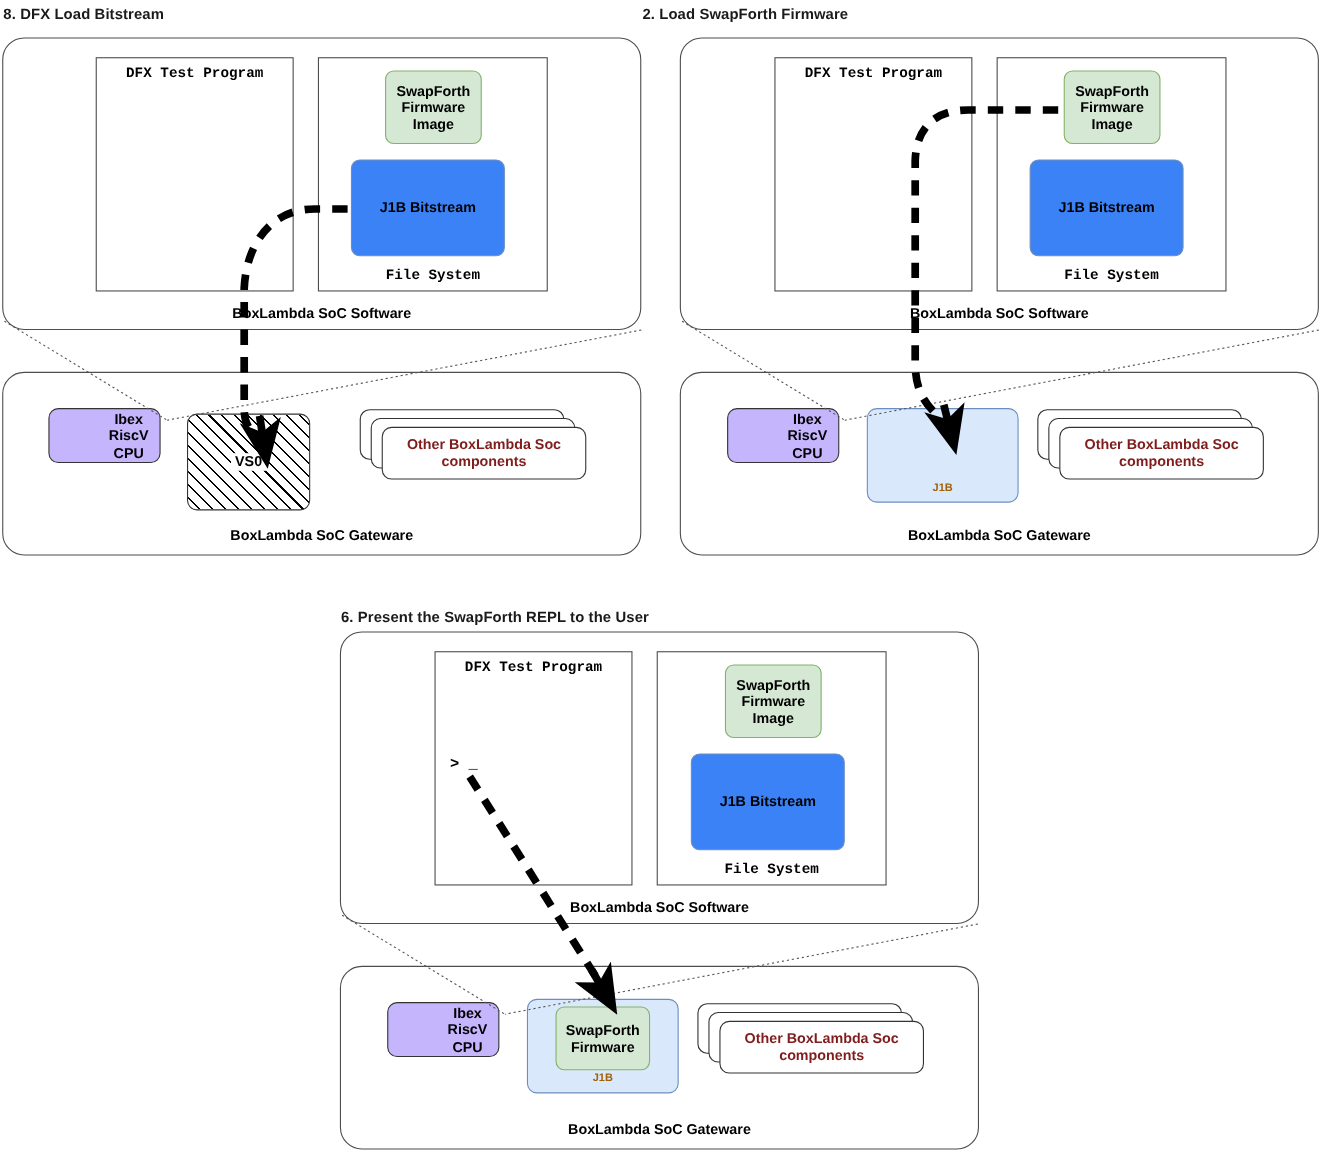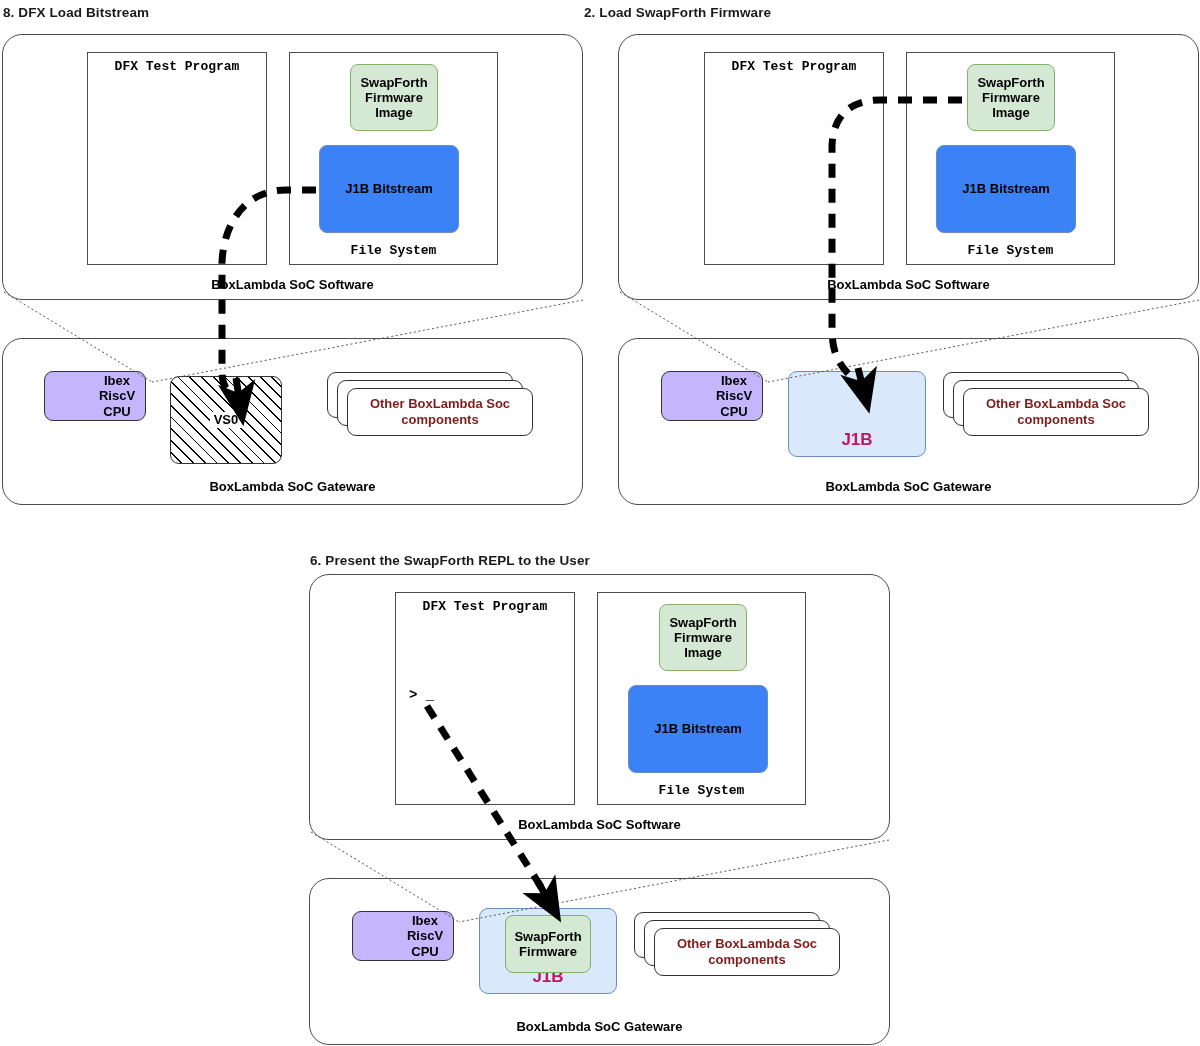--- a/index.html
+++ b/index.html
@@ -68,21 +68,21 @@
     position:absolute;box-sizing:border-box;border:1.3px solid #333;border-radius:9px;
     background-image:repeating-linear-gradient(45deg,#ffffff 0px,#ffffff 7px,#000000 7px,#000000 8.3px);
     display:flex;align-items:center;justify-content:center;
   }
   .hatch .lbl{
     font-size:13px;font-weight:bold;color:#000;background:#ffffff;
     padding:1px 4px;line-height:1.1;
   }
   .j1b-bottom-label{
     position:absolute;left:0;right:0;bottom:6px;text-align:center;
-    font-size:17px;font-weight:bold;color:#be185d;
+    font-size:10px;font-weight:bold;color:#a16207;
   }
   .prompt{
     position:absolute;font-family:"Liberation Mono","DejaVu Sans Mono",monospace;
     font-size:14px;font-weight:bold;color:#000;white-space:nowrap;
   }
   svg.overlay{position:absolute;left:0;top:0;width:1200px;height:1046px;pointer-events:none;}
 </style>
 </head>
 <body>
 

